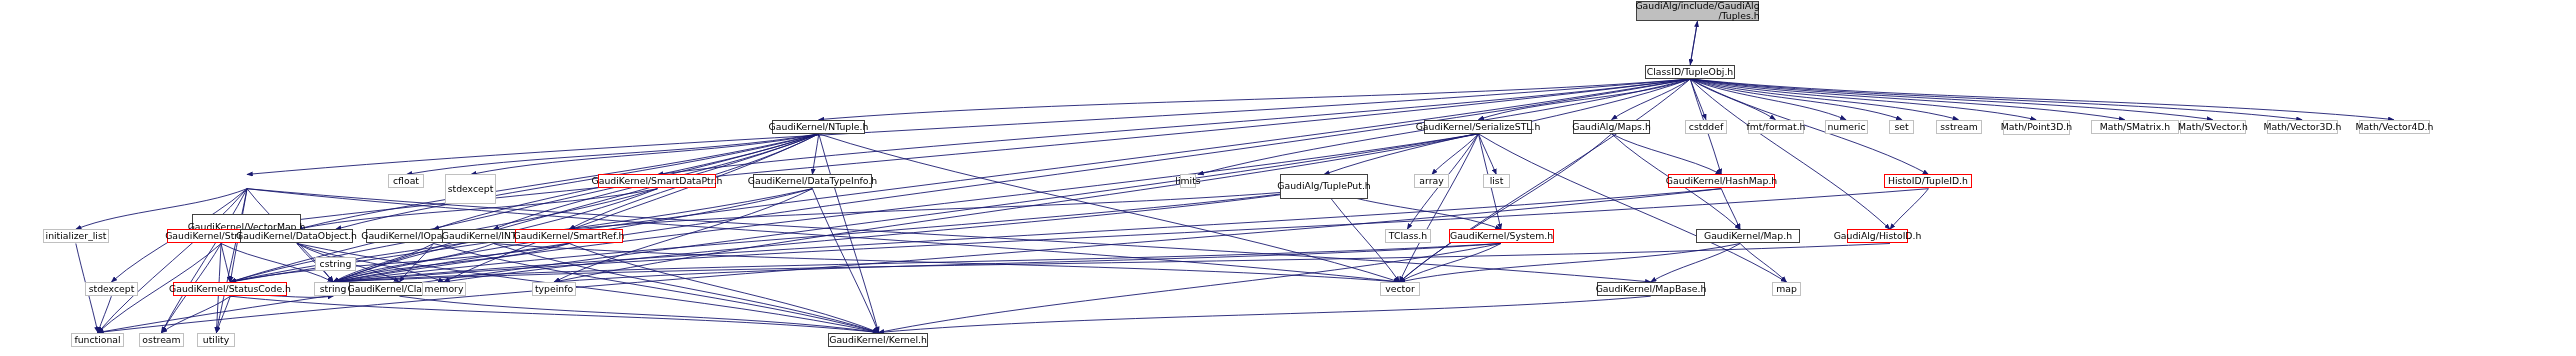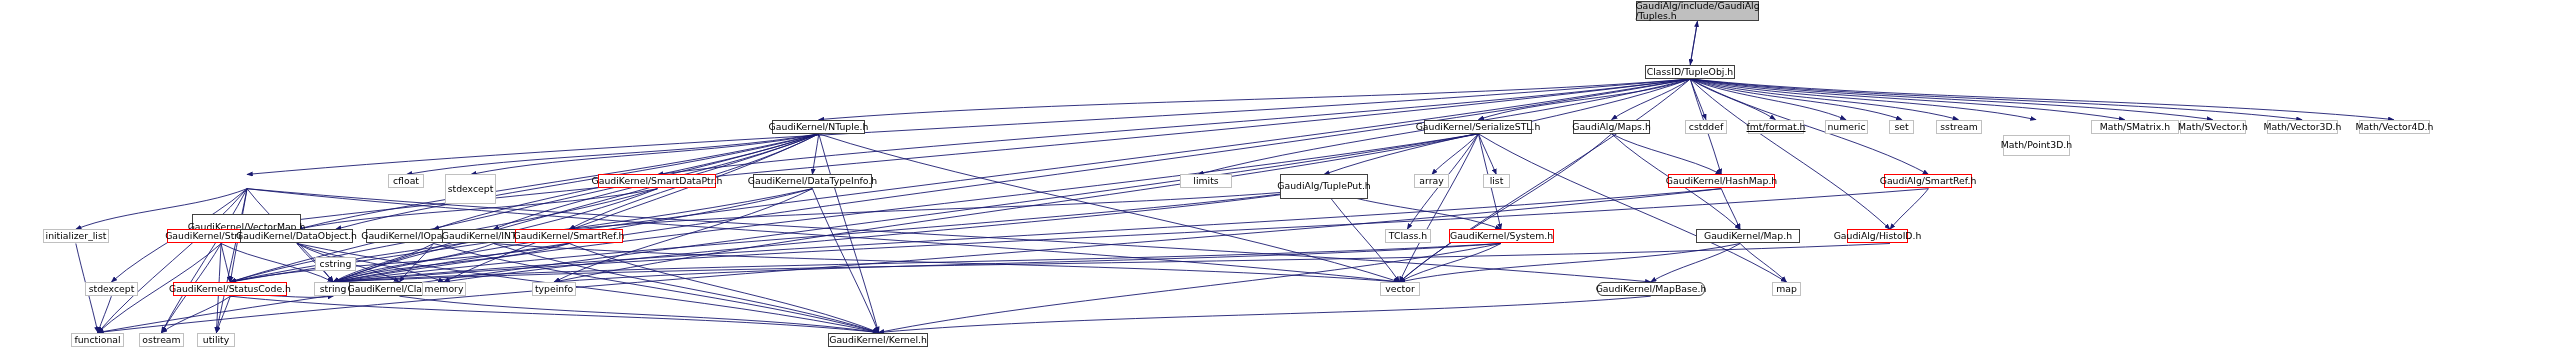--- a/index.html
+++ b/index.html
@@ -11,21 +11,21 @@
     font-family:"DejaVu Sans","Liberation Sans",sans-serif;
     overflow:hidden;
   }
   #edges{position:absolute;left:0;top:0;width:2576px;height:356px;}
   .node{
     position:absolute;
     box-sizing:border-box;
     display:flex;
     align-items:center;
     justify-content:center;
-    text-align:left;
+    text-align:right;
     white-space:pre-line;
     line-height:1.12;
     font-size:9.3px;
     color:#000000;
     background:#ffffff;
     border:0.7px solid #bdbdbd;
     padding:0 2.8px;
     z-index:5;
   }
   .node.sys{border:0.7px solid #c0c0c0;background:#ffffff;}
@@ -155,58 +155,58 @@
       <path d="M2076,188 C1533.08,283.2 679.9200000000001,371.8 137,467" fill="none" stroke="#191970" stroke-width="1.25" marker-end="url(#ah)"></path>
       <path d="M346.5,265 C339.92,305.24 329.58,355.76 323,396" fill="none" stroke="#191970" stroke-width="1.25" marker-end="url(#ah)"></path>
     </svg>
 <div class="node root" style="left: 1636px; top: 1.4px; width: 123px; height: 20px;"><span>GaudiAlg/include/GaudiAlg
 /Tuples.h</span></div>
     <div class="node hdr" style="left: 1645px; top: 65px; width: 90px; height: 14.2px;"><span>ClassID/TupleObj.h</span></div>
     <div class="node hdr" style="left: 772px; top: 120px; width: 93px; height: 14.2px;"><span>GaudiKernel/NTuple.h</span></div>
     <div class="node hdr" style="left: 1424px; top: 120px; width: 108px; height: 14.2px;"><span>GaudiKernel/SerializeSTL.h</span></div>
     <div class="node hdr" style="left: 1573px; top: 120px; width: 77px; height: 14.2px;"><span>GaudiAlg/Maps.h</span></div>
     <div class="node sys" style="left: 1685px; top: 120px; width: 42px; height: 14.2px;"><span>cstddef</span></div>
-    <div class="node sys" style="left: 1748px; top: 120px; width: 56px; height: 14.2px; text-decoration: underline;"><span>fmt/format.h</span></div>
+    <div class="node sys" style="left: 1748px; top: 120px; width: 56px; height: 14.2px;"><span>fmt/format.h</span></div>
     <div class="node sys" style="left: 1825px; top: 120px; width: 43px; height: 14.2px;"><span>numeric</span></div>
     <div class="node sys" style="left: 1889px; top: 120px; width: 25px; height: 14.2px;"><span>set</span></div>
     <div class="node sys" style="left: 1936px; top: 120px; width: 46px; height: 14.2px;"><span>sstream</span></div>
-    <div class="node sys" style="left: 2003px; top: 120px; width: 67px; height: 21px; margin-top: 15px;"><span>Math/Point3D.h</span></div>
+    <div class="node sys" style="left: 2003px; top: 120px; width: 67px; height: 15px;"><span>Math/Point3D.h</span></div>
     <div class="node sys" style="left: 2091px; top: 120px; width: 88px; height: 14.2px;"><span>Math/SMatrix.h</span></div>
     <div class="node sys" style="left: 2180px; top: 120px; width: 66px; height: 14.2px;"><span>Math/SVector.h</span></div>
     <div class="node sys" style="left: 2267px; top: 120px; width: 71px; height: 14.2px;"><span>Math/Vector3D.h</span></div>
     <div class="node sys" style="left: 2359px; top: 120px; width: 71px; height: 14.2px;"><span>Math/Vector4D.h</span></div>
     <div class="node hdr" style="left: 192px; top: 174px; width: 109px; height: 27px; margin-top: 40px;"><span>GaudiKernel/VectorMap.h</span></div>
     <div class="node sys" style="left: 388px; top: 174px; width: 36px; height: 14.2px;"><span>cfloat</span></div>
     <div class="node sys" style="left: 445px; top: 174px; width: 51px; height: 30px;"><span>stdexcept</span></div>
     <div class="node red" style="left: 598px; top: 174px; width: 118px; height: 14.2px;"><span>GaudiKernel/SmartDataPtr.h</span></div>
     <div class="node hdr" style="left: 753px; top: 174px; width: 119px; height: 14.2px;"><span>GaudiKernel/DataTypeInfo.h</span></div>
-    <div class="node sys" style="left: 1180px; top: 174px; width: 52px; height: 14.2px;"><span>limits</span></div>
+    <div class="node sys" style="left: 1180px; top: 174px; width: 16px; height: 14.2px;"><span>limits</span></div>
     <div class="node hdr" style="left: 1280px; top: 174px; width: 88px; height: 25px;"><span>GaudiAlg/TuplePut.h</span></div>
     <div class="node sys" style="left: 1414px; top: 174px; width: 35px; height: 14.2px;"><span>array</span></div>
     <div class="node sys" style="left: 1483px; top: 174px; width: 27px; height: 14.2px;"><span>list</span></div>
     <div class="node red" style="left: 1668px; top: 174px; width: 107px; height: 14.2px;"><span>GaudiKernel/HashMap.h</span></div>
-    <div class="node red" style="left: 1884px; top: 174px; width: 88px; height: 14.2px;"><span>GaudiAlg/SmartRef.h</span></div>
+    <div class="node red" style="left: 1884px; top: 174px; width: 88px; height: 14.2px;"><span>HistoID/TupleID.h</span></div>
     <div class="node sys" style="left: 43px; top: 229px; width: 66px; height: 14.2px;"><span>initializer_list</span></div>
     <div class="node red" style="left: 167px; top: 229px; width: 108px; height: 14.2px;"><span>GaudiKernel/StringKey.h</span></div>
     <div class="node hdr" style="left: 240px; top: 229px; width: 113px; height: 14.2px;"><span>GaudiKernel/DataObject.h</span></div>
     <div class="node sys" style="left: 315px; top: 229px; width: 41px; height: 14.2px; margin-top: 28px;"><span>cstring</span></div>
     <div class="node hdr" style="left: 366px; top: 229px; width: 135px; height: 14.2px;"><span>GaudiKernel/IOpaqueAddress.h</span></div>
     <div class="node hdr" style="left: 442px; top: 229px; width: 102px; height: 14.2px;"><span>GaudiKernel/INTuple.h</span></div>
     <div class="node red" style="left: 515px; top: 229px; width: 108px; height: 14.2px;"><span>GaudiKernel/SmartRef.h</span></div>
     <div class="node sys" style="left: 1385px; top: 229px; width: 46px; height: 14.2px;"><span>TClass.h</span></div>
     <div class="node red" style="left: 1449px; top: 229px; width: 105px; height: 14.2px;"><span>GaudiKernel/System.h</span></div>
     <div class="node hdr" style="left: 1696px; top: 229px; width: 104px; height: 14.2px;"><span>GaudiKernel/Map.h</span></div>
     <div class="node red" style="left: 1847px; top: 229px; width: 61px; height: 14.2px;"><span>GaudiAlg/HistoID.h</span></div>
     <div class="node sys" style="left: 85px; top: 282px; width: 53px; height: 14.2px;"><span>stdexcept</span></div>
     <div class="node red" style="left: 173px; top: 282px; width: 114px; height: 14.2px;"><span>GaudiKernel/StatusCode.h</span></div>
     <div class="node sys" style="left: 314px; top: 282px; width: 38px; height: 14.2px;"><span>string</span></div>
     <div class="node hdr" style="left: 349px; top: 282px; width: 100px; height: 14.2px;"><span>GaudiKernel/ClassID.h</span></div>
     <div class="node sys" style="left: 422px; top: 282px; width: 44px; height: 14.2px;"><span>memory</span></div>
     <div class="node sys" style="left: 532px; top: 282px; width: 44px; height: 14.2px;"><span>typeinfo</span></div>
     <div class="node sys" style="left: 1380px; top: 282px; width: 40px; height: 14.2px;"><span>vector</span></div>
-    <div class="node hdr" style="left: 1597px; top: 282px; width: 108px; height: 14.2px; border-radius: 6px;"><span>GaudiKernel/MapBase.h</span></div>
+    <div class="node hdr" style="left: 1597px; top: 282px; width: 108px; height: 14.2px;"><span>GaudiKernel/MapBase.h</span></div>
     <div class="node sys" style="left: 1772px; top: 282px; width: 29px; height: 14.2px;"><span>map</span></div>
     <div class="node sys" style="left: 71px; top: 333px; width: 53px; height: 14.2px;"><span>functional</span></div>
     <div class="node sys" style="left: 139px; top: 333px; width: 45px; height: 14.2px;"><span>ostream</span></div>
     <div class="node sys" style="left: 197px; top: 333px; width: 38px; height: 14.2px;"><span>utility</span></div>
     <div class="node hdr" style="left: 828px; top: 333px; width: 100px; height: 14.2px;"><span>GaudiKernel/Kernel.h</span></div>
   </div>
 
 
 </body></html>

